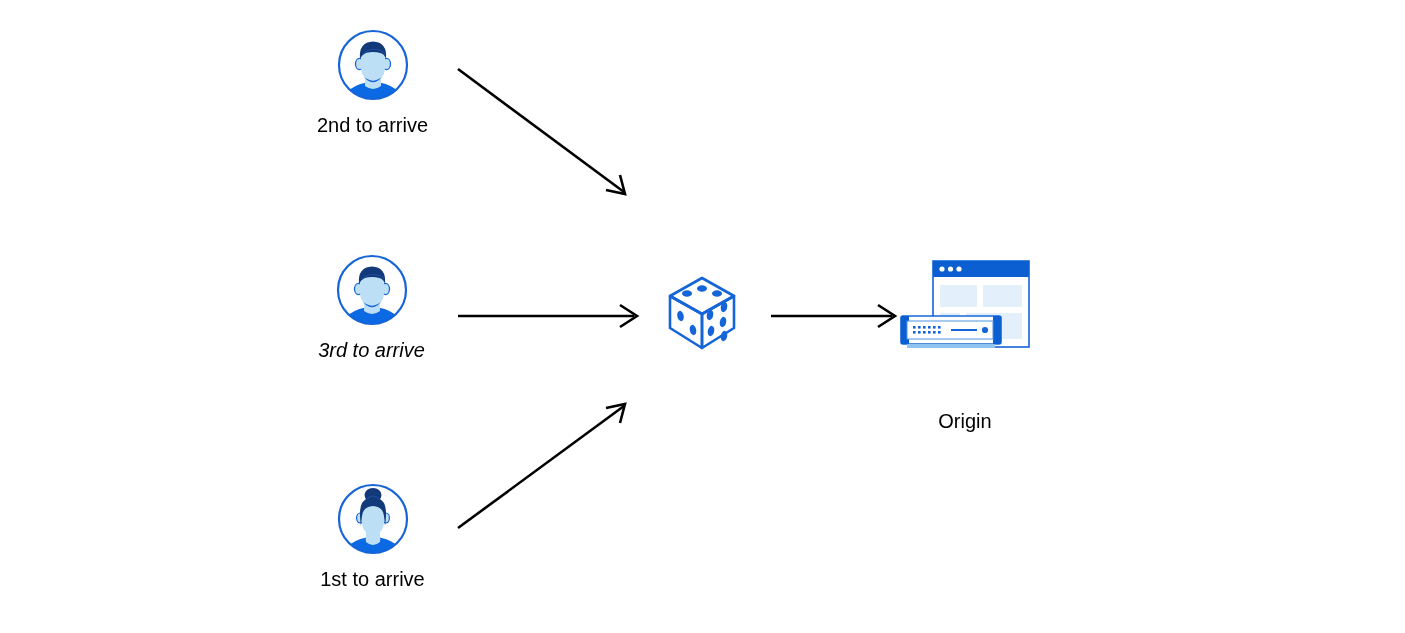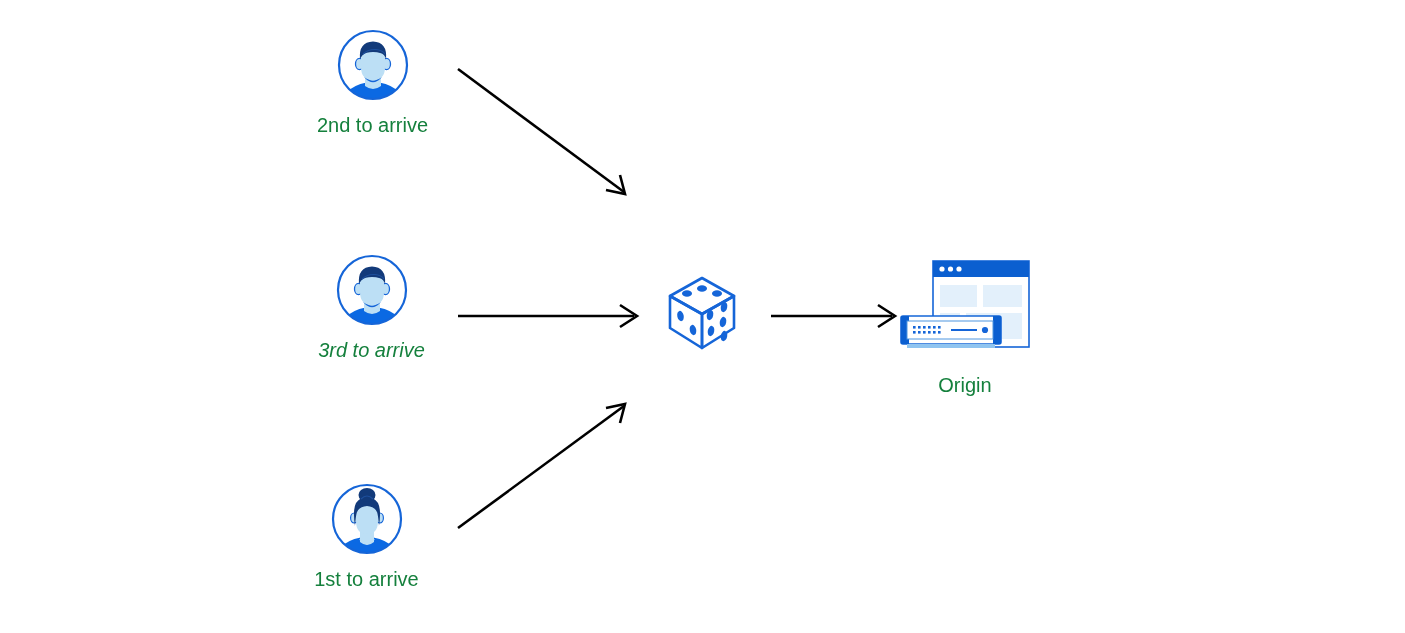--- a/index.html
+++ b/index.html
@@ -24,21 +24,21 @@
     align-items: center;
   }
   .avatar-wrap {
     width: 74px;
     height: 74px;
   }
   .node-label {
     margin-top: 10px;
     font-size: 20px;
     line-height: 26px;
-    color: #15803d;
+    color: #000000;
     white-space: nowrap;
     text-align: center;
     font-family: "Liberation Sans", sans-serif;
   }
   .origin-label {
     margin-top: 14px;
   }
   #arrow-layer {
     position: absolute;
     left: 0;
@@ -131,21 +131,21 @@
           <path d="M25,30 Q25,17 37,17 Q49,17 49,30 L49,39 Q49,52 37,52 Q25,52 25,39 Z" fill="#bcdff5"></path>
           <path d="M24,31 Q22.5,14 37,13.5 Q51.5,14 50,31 Q48.6,26.5 45,25.2 Q41,24 37,24 Q30,24 26.5,27.3 Q25.2,28.8 24,31 Z" fill="#123a7a"></path>
           <path d="M27,26 Q32,21 40,21.5 Q46,22 49,26" fill="none" stroke="#1d4f9c" stroke-width="1.1"></path>
         </g>
         <circle cx="37" cy="37" r="34" fill="none" stroke="#1565d8" stroke-width="2.2"></circle>
       </svg>
     </div>
     <div class="node-label">3rd to arrive</div>
   </div>
 
-  <div class="node" style="left:294px; top:482px; width:145px;">
+  <div class="node" style="left:300px; top:482px; width:145px;">
     <div class="avatar-wrap">
       <svg viewBox="0 0 74 74" width="74" height="74" xmlns="http://www.w3.org/2000/svg">
         <defs>
           <clipPath id="clipAv3">
               <circle cx="37" cy="37" r="34"></circle>
             </clipPath>
         </defs>
         <g clip-path="url(#clipAv3)">
           <rect x="0" y="0" width="74" height="74" fill="#ffffff"></rect>
 
@@ -192,21 +192,21 @@
 
         <ellipse cx="62" cy="35" rx="3.2" ry="5.2" transform="rotate(12 62 35)"></ellipse>
         <ellipse cx="48" cy="43" rx="3.2" ry="5.2" transform="rotate(12 48 43)"></ellipse>
         <ellipse cx="61" cy="50" rx="3.2" ry="5.2" transform="rotate(12 61 50)"></ellipse>
         <ellipse cx="49" cy="59" rx="3.2" ry="5.2" transform="rotate(12 49 59)"></ellipse>
         <ellipse cx="62" cy="64" rx="3.2" ry="5.2" transform="rotate(12 62 64)"></ellipse>
       </g>
     </svg>
   </div>
 
-  <div class="node" style="left:897px; top:258px; width:136px;">
+  <div class="node" style="left:897px; top:258px; width:136px;gap:36px;">
     <div style="width:136px; height:100px; position:relative;">
       <svg viewBox="0 0 136 100" width="136" height="100" xmlns="http://www.w3.org/2000/svg">
 
         <g>
           <rect x="36" y="3" width="96" height="86" fill="#ffffff" stroke="#1565d8" stroke-width="1.6"></rect>
 
           <rect x="36" y="3" width="96" height="16" fill="#0b5fd0"></rect>
           <circle cx="45" cy="11" r="2.6" fill="#ffffff"></circle>
           <circle cx="53.5" cy="11" r="2.6" fill="#ffffff"></circle>
           <circle cx="62" cy="11" r="2.6" fill="#ffffff"></circle>

